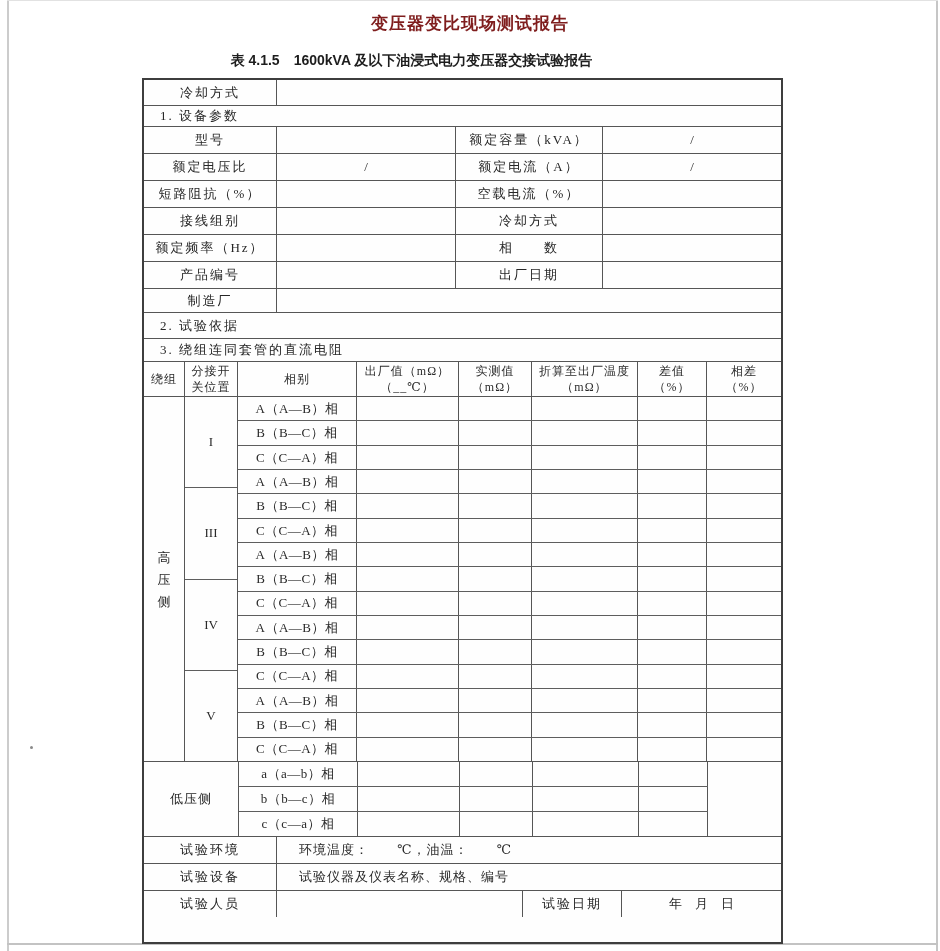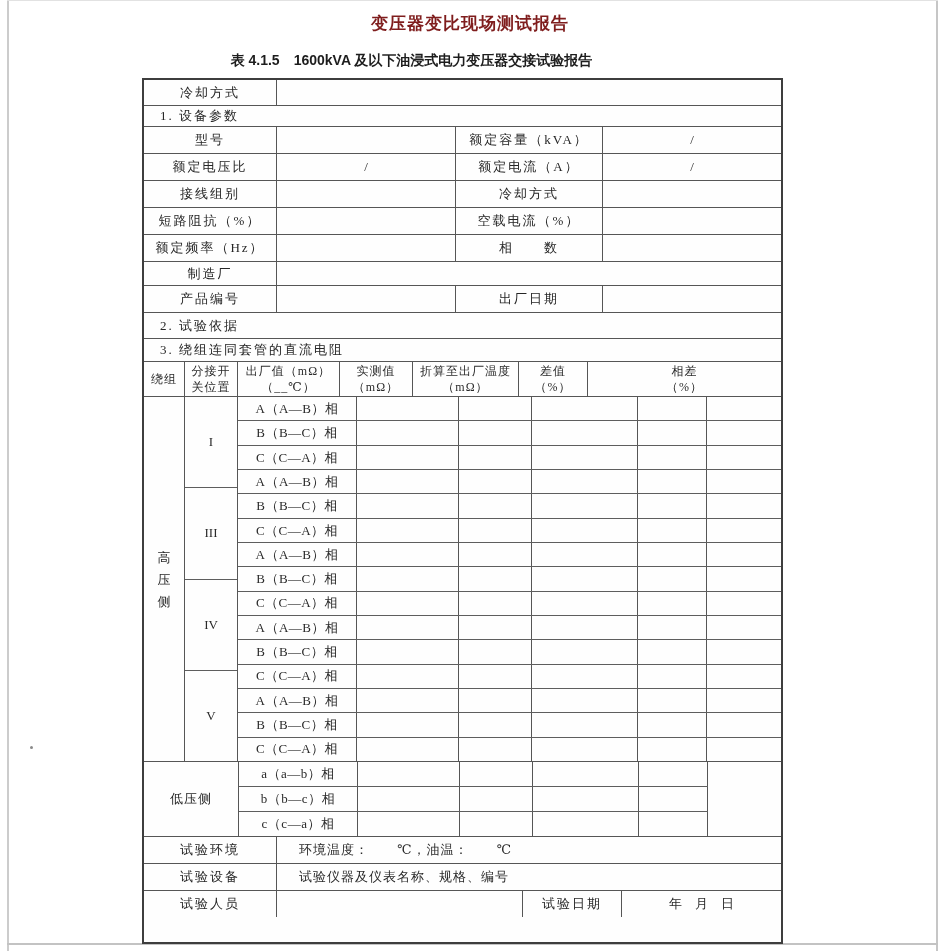--- a/index.html
+++ b/index.html
@@ -87,64 +87,67 @@
     <div class="cell label" style="width:147px">额定容量（kVA）</div>
     <div class="cell last" style="flex:1">/</div>
   </div>
   <div class="trow" style="height:27px">
     <div class="cell label" style="width:133px">额定电压比</div>
     <div class="cell" style="width:179px">/</div>
     <div class="cell label" style="width:147px">额定电流（A）</div>
     <div class="cell last" style="flex:1">/</div>
   </div>
   <div class="trow" style="height:27px">
+    <div class="cell label" style="width:133px">短路阻抗（%）</div>
+    <div class="cell" style="width:179px"></div>
+    <div class="cell label" style="width:147px">空载电流（%）</div>
+    <div class="cell last" style="flex:1"></div>
+  </div>
+  <div class="trow" style="height:27px">
     <div class="cell label" style="width:133px">接线组别</div>
     <div class="cell" style="width:179px"></div>
     <div class="cell label" style="width:147px">冷却方式</div>
     <div class="cell last" style="flex:1"></div>
   </div>
   <div class="trow" style="height:27px">
-    <div class="cell label" style="width:133px">短路阻抗（%）</div>
-    <div class="cell" style="width:179px"></div>
-    <div class="cell label" style="width:147px">空载电流（%）</div>
-    <div class="cell last" style="flex:1"></div>
-  </div>
-  <div class="trow" style="height:27px">
     <div class="cell label" style="width:133px">额定频率（Hz）</div>
     <div class="cell" style="width:179px"></div>
     <div class="cell label" style="width:147px">相　　数</div>
     <div class="cell last" style="flex:1"></div>
   </div>
+  <div class="trow" style="height:27px">
+    <div class="cell label" style="width:133px">产品编号</div>
+    <div class="cell" style="width:179px"></div>
+    <div class="cell label" style="width:147px">出厂日期</div>
+    <div class="cell last" style="flex:1"></div>
+  </div>
+
   <div class="trow" style="height:24px">
     <div class="cell label" style="width:133px">制造厂</div>
-    <div class="cell last" style="flex:1"></div>
-  </div>
-
-  <div class="trow" style="height:27px">
-    <div class="cell label" style="width:133px">产品编号</div>
-    <div class="cell" style="width:179px"></div>
-    <div class="cell label" style="width:147px">出厂日期</div>
     <div class="cell last" style="flex:1"></div>
   </div>
 
   <div class="trow" style="height:26px">
     <div class="section-cell">2. 试验依据</div>
   </div>
 
   <div class="trow" style="height:23px">
     <div class="section-cell">3. 绕组连同套管的直流电阻</div>
   </div>
 
   <div class="trow" style="height:35px">
     <div class="cell hcell" style="width:41px">
       <span>绕组</span>
     </div>
     <div class="cell hcell" style="width:53px">
       <span>分接开</span>
       <span>关位置</span>
+    </div>
+    <div class="cell hcell" style="width:119px">
+      <span>相别</span>
     </div>
     <div class="cell hcell" style="width:102px">
       <span>出厂值（mΩ）</span>
       <span>（__℃）</span>
     </div>
     <div class="cell hcell" style="width:73px">
       <span>实测值</span>
       <span>（mΩ）</span>
     </div>
     <div class="cell hcell" style="width:106px">

